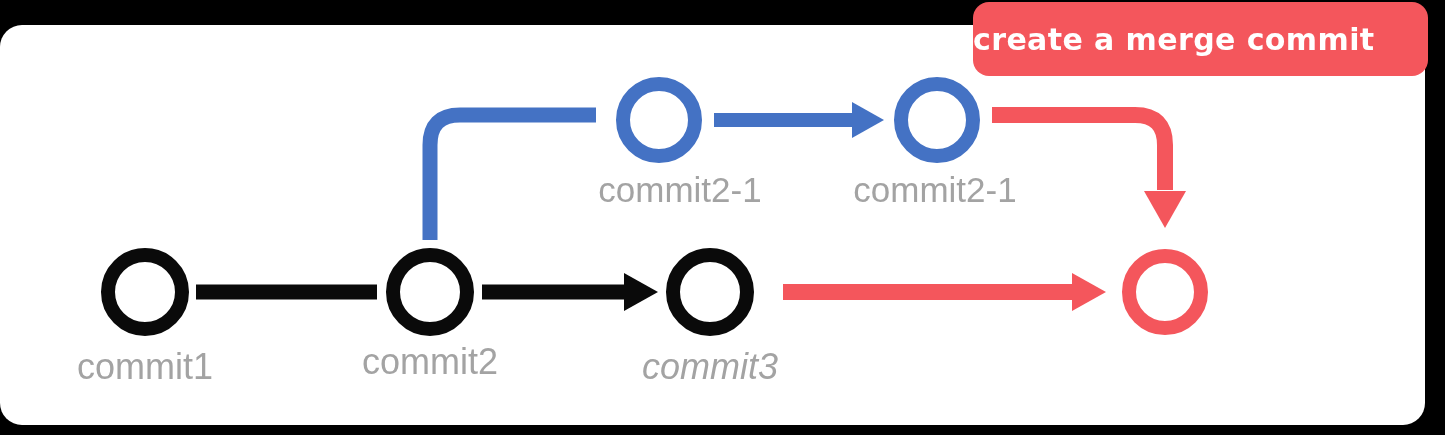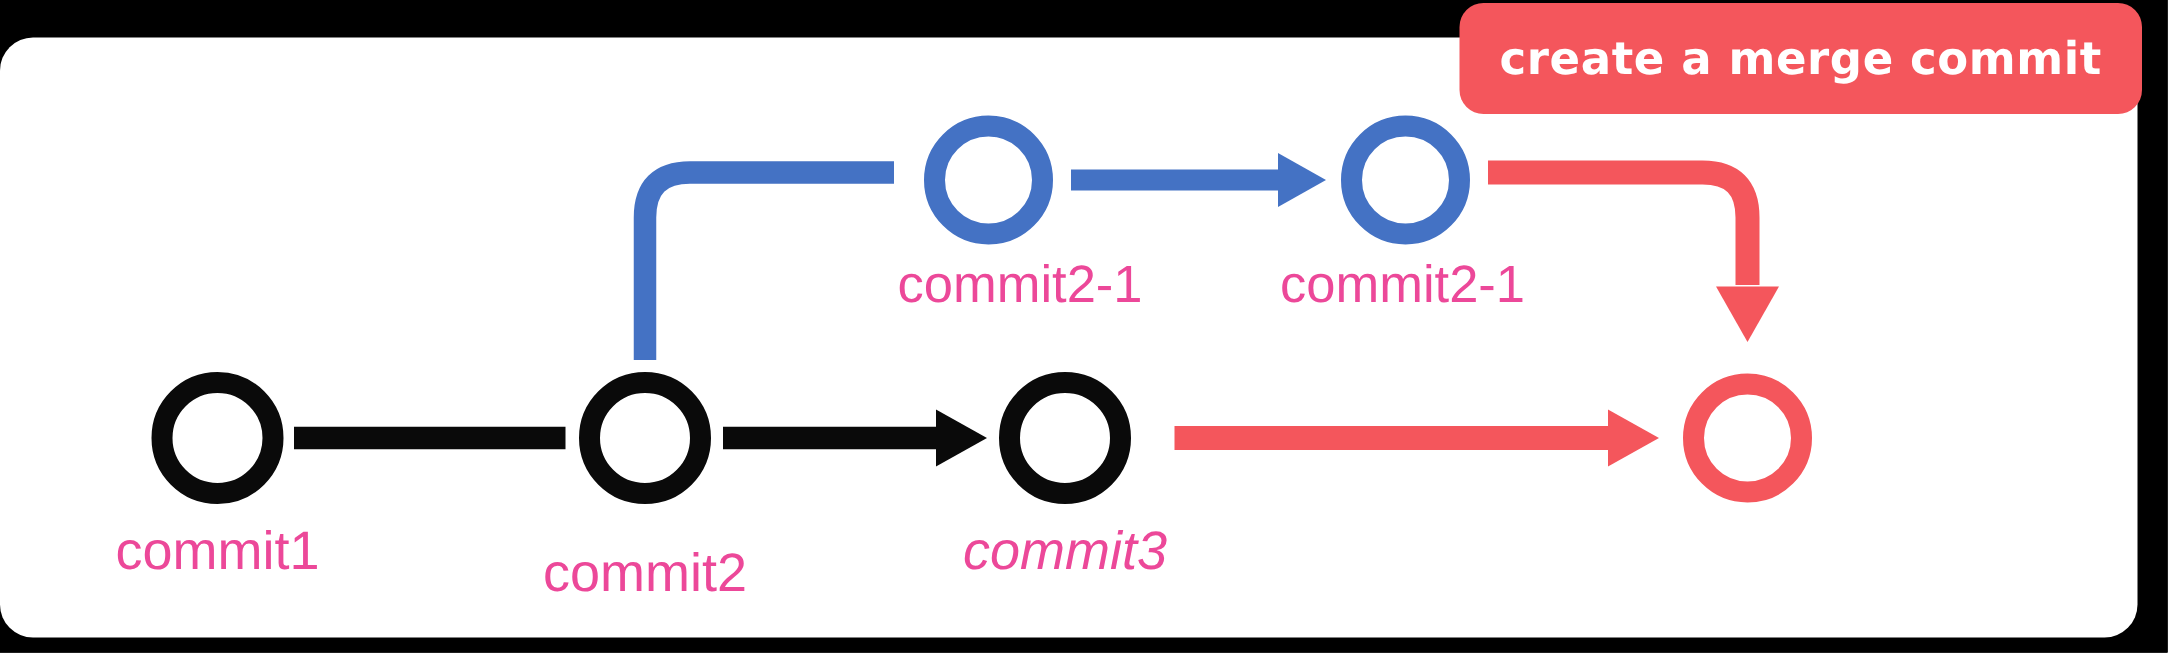--- a/index.html
+++ b/index.html
@@ -41,37 +41,36 @@
   #badge {
     position: absolute;
     left: 973px;
     top: 2px;
     width: 455px;
     height: 74px;
     background: #f4565c;
     border-radius: 16px;
     display: flex;
     align-items: center;
-    justify-content: center;
   }
   #badge-text {
     color: #ffffff;
     font-family: "DejaVu Sans", sans-serif;
     font-size: 30px;
     font-weight: bold;
     letter-spacing: 0.4px;
     white-space: nowrap;
   }
   
   .node-label {
     position: absolute;
     transform: translateX(-50%);
     font-family: "Liberation Sans", sans-serif;
     font-size: 36px;
-    color: #ec4899;
+    color: #a3a3a3;
     white-space: nowrap;
     line-height: 1;
   }
   .node-label.branch {
     font-size: 35px;
   }
   
   #watermark {
     position: absolute;
     right: 22px;
@@ -112,21 +111,21 @@
     <circle cx="430" cy="292" r="37" fill="none" stroke="#0a0a0a" stroke-width="14"></circle>
     <circle cx="710" cy="292" r="37" fill="none" stroke="#0a0a0a" stroke-width="14"></circle>
     <circle cx="1165" cy="292" r="36" fill="none" stroke="#f4565c" stroke-width="14"></circle>
 
     <circle cx="659" cy="120" r="36" fill="none" stroke="#4472c4" stroke-width="14"></circle>
     <circle cx="937" cy="120" r="36" fill="none" stroke="#4472c4" stroke-width="14"></circle>
   </svg>
 
   <div class="node-label" style="left:145px; top:349px;text-align:center;">commit1</div>
 
-  <div class="node-label" style="left:430px; top:364px;">commit2</div>
+  <div class="node-label" style="left:430px; top:344px;">commit2</div>
 
   <div class="node-label" style="left:710px; top:349px;font-style:italic;">commit3</div>
 
 
   <div class="node-label branch" style="left:680px; top:172px;">commit2-1</div>
 
   <div class="node-label branch" style="left:935px; top:172px;">commit2-1</div>
 
   <div id="badge">
     <span id="badge-text">create a merge commit</span>

